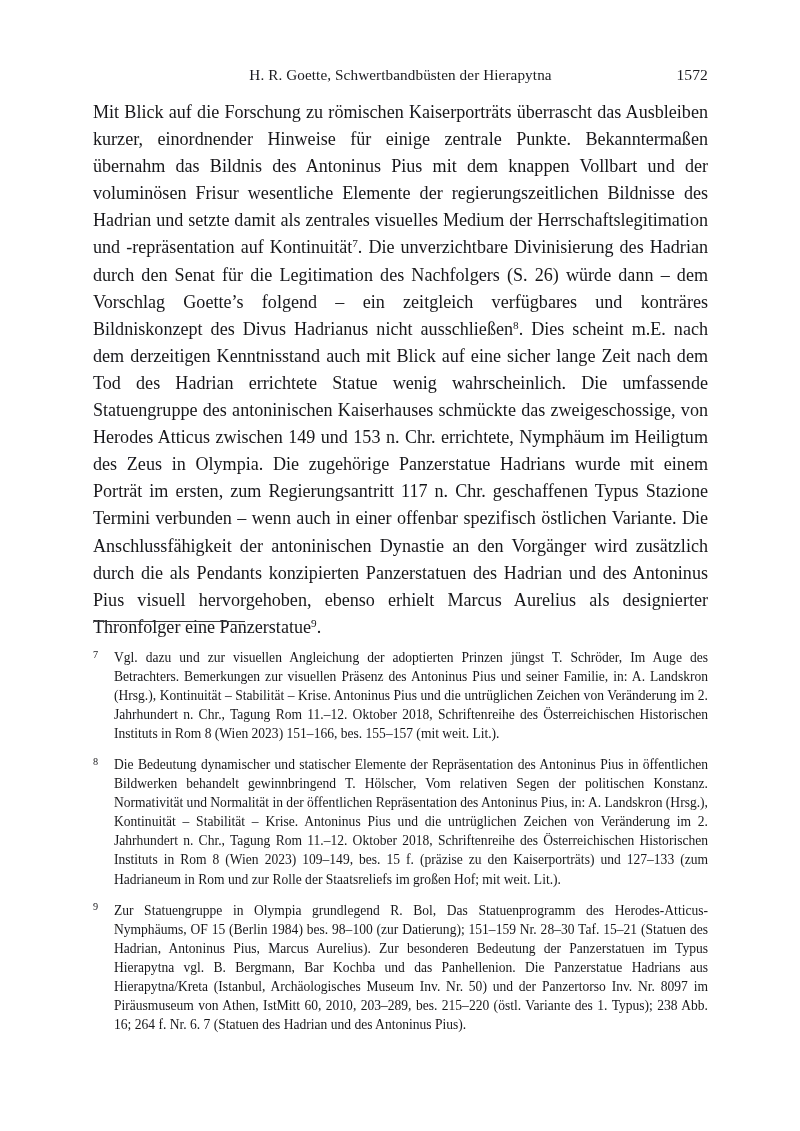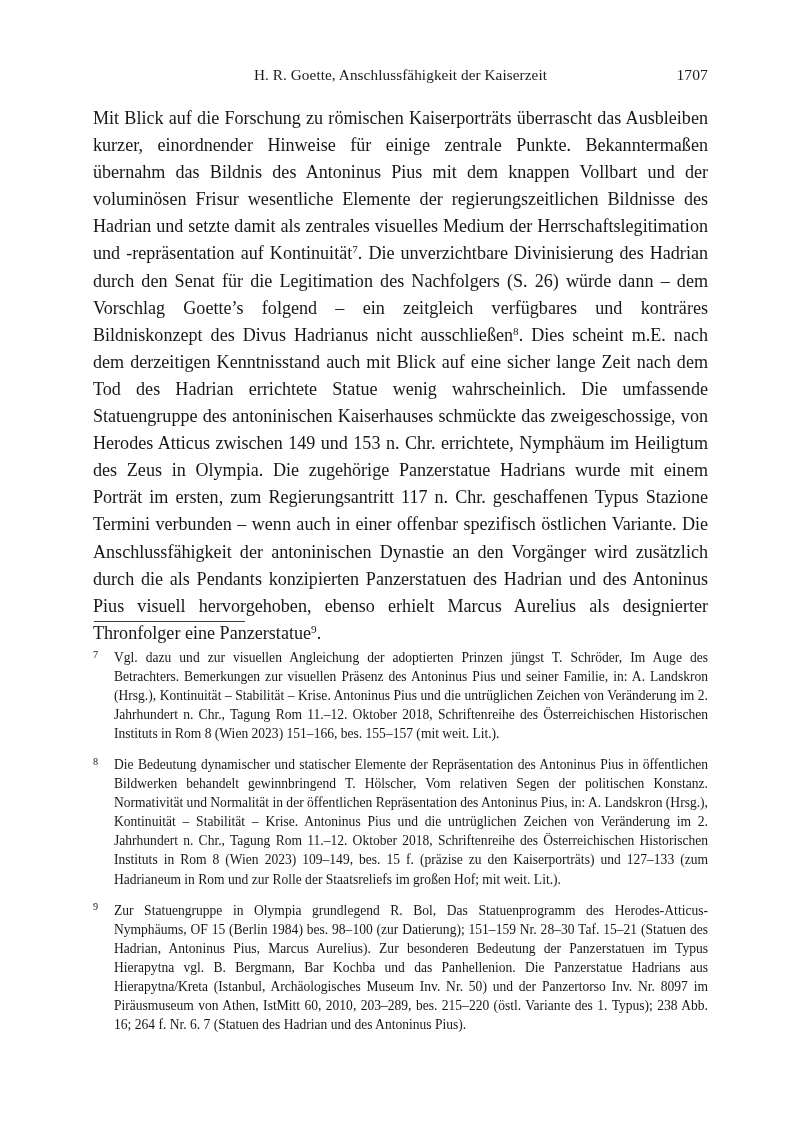--- a/index.html
+++ b/index.html
@@ -45,21 +45,21 @@
     right: 0;
     top: 0;
     font-size: 15.6px;
     color: #1b1b1f;
   }
 
   
   .body-block {
     position: absolute;
     left: 93px;
-    top: 105px;
+    top: 99px;
     width: 615px;
   }
   .body-par {
     margin: 0;
     font-size: 18.1px;
     line-height: 27.1px;
     text-align: justify;
     text-justify: inter-word;
     hyphens: manual;
     color: #17171a;
@@ -117,22 +117,22 @@
     display: block;
     margin-top: 12px;
   }
 </style>
 </head>
 <body>
 
 <div class="page">
 
   <div class="header">
-    <span class="header-title">H. R. Goette, Anschlussfähigkeit der Kaiserzeit</span>
-    <span class="header-folio">1707</span>
+    <span class="header-title">H. R. Goette, Schwertbandbüsten der Hierapytna</span>
+    <span class="header-folio">1572</span>
   </div>
 
   <div class="body-block">
     <p class="body-par"><span>Mit Blick auf die Forschung zu römischen Kaiserporträts überrascht das Ausbleiben kurzer, einordnender Hinweise für einige zentrale Punkte. Bekanntermaßen übernahm das Bildnis des Antoninus Pius mit dem knappen Vollbart und der voluminösen Frisur wesentliche Elemente der regierungszeitlichen Bildnisse des Hadrian und setzte damit als zentrales visuelles Medium der Herrschaftslegitimation und -repräsentation auf Kontinuität</span><sup>7</sup><span>. Die unverzichtbare Divinisierung des Hadrian durch den Senat für die Legitimation des Nachfolgers (S. 26) würde dann – dem Vorschlag Goette’s folgend – ein zeitgleich verfügbares und konträres Bildniskonzept des Divus Hadrianus nicht ausschließen</span><sup>8</sup><span>. Dies scheint m.E. nach dem derzeitigen Kenntnisstand auch mit Blick auf eine sicher lange Zeit nach dem Tod des Hadrian errichtete Statue wenig wahrscheinlich. Die umfassende Statuengruppe des antoninischen Kaiserhauses schmückte das zweigeschossige, von Herodes Atticus zwischen 149 und 153 n. Chr. errichtete, Nymphäum im Heiligtum des Zeus in Olympia. Die zugehörige Panzerstatue Hadrians wurde mit einem Porträt im ersten, zum Regierungsantritt 117 n. Chr. geschaffenen Typus Stazione Termini verbunden – wenn auch in einer offenbar spezifisch östlichen Variante. Die Anschlussfähigkeit der antoninischen Dynastie an den Vorgänger wird zusätzlich durch die als Pendants konzipierten Panzerstatuen des Hadrian und des Antoninus Pius visuell hervorgehoben, ebenso erhielt Marcus Aurelius als designierter Thronfolger eine Panzerstatue</span><sup>9</sup><span>.</span></p>
   </div>
 
   <div class="fn-rule"></div>
 
   <div class="footnotes">
 

